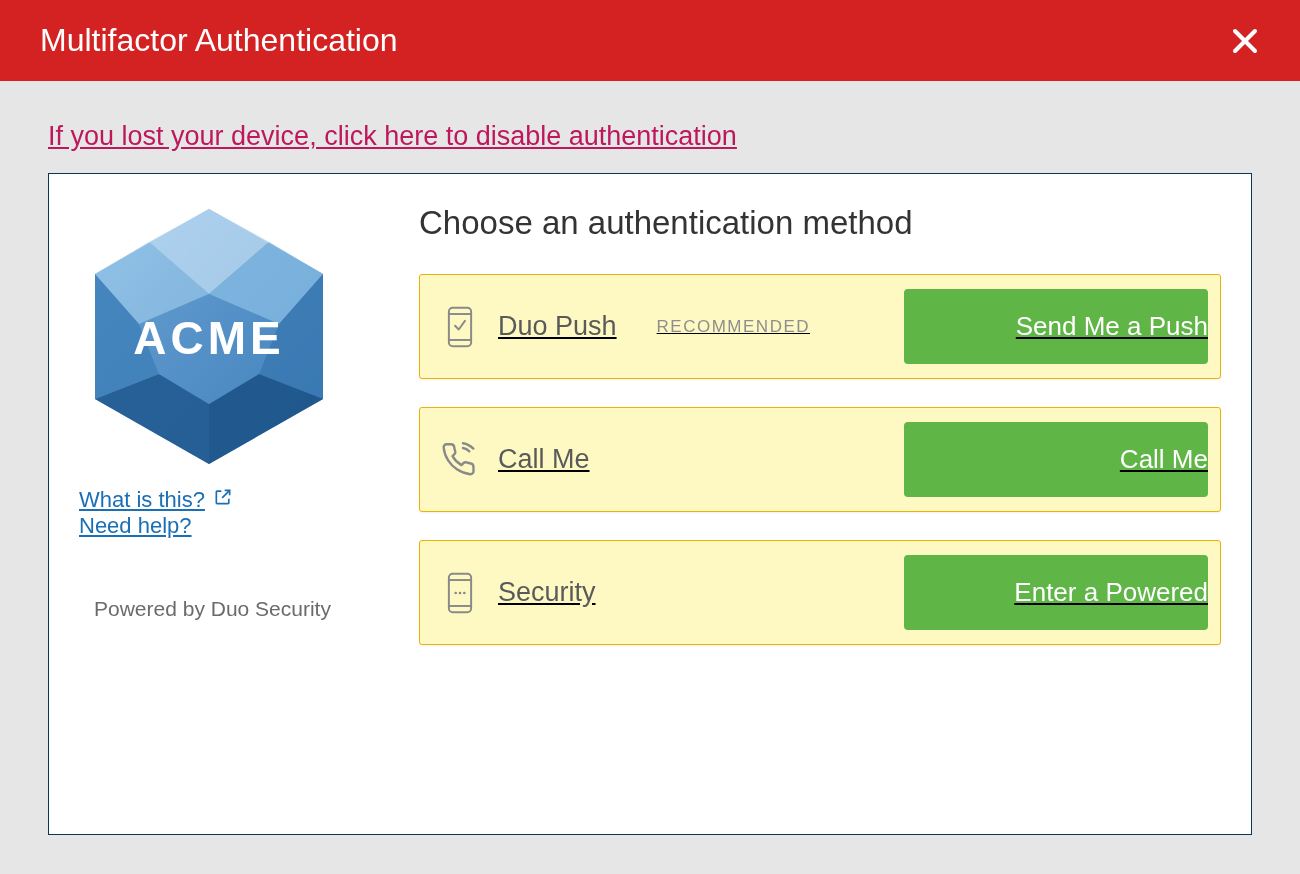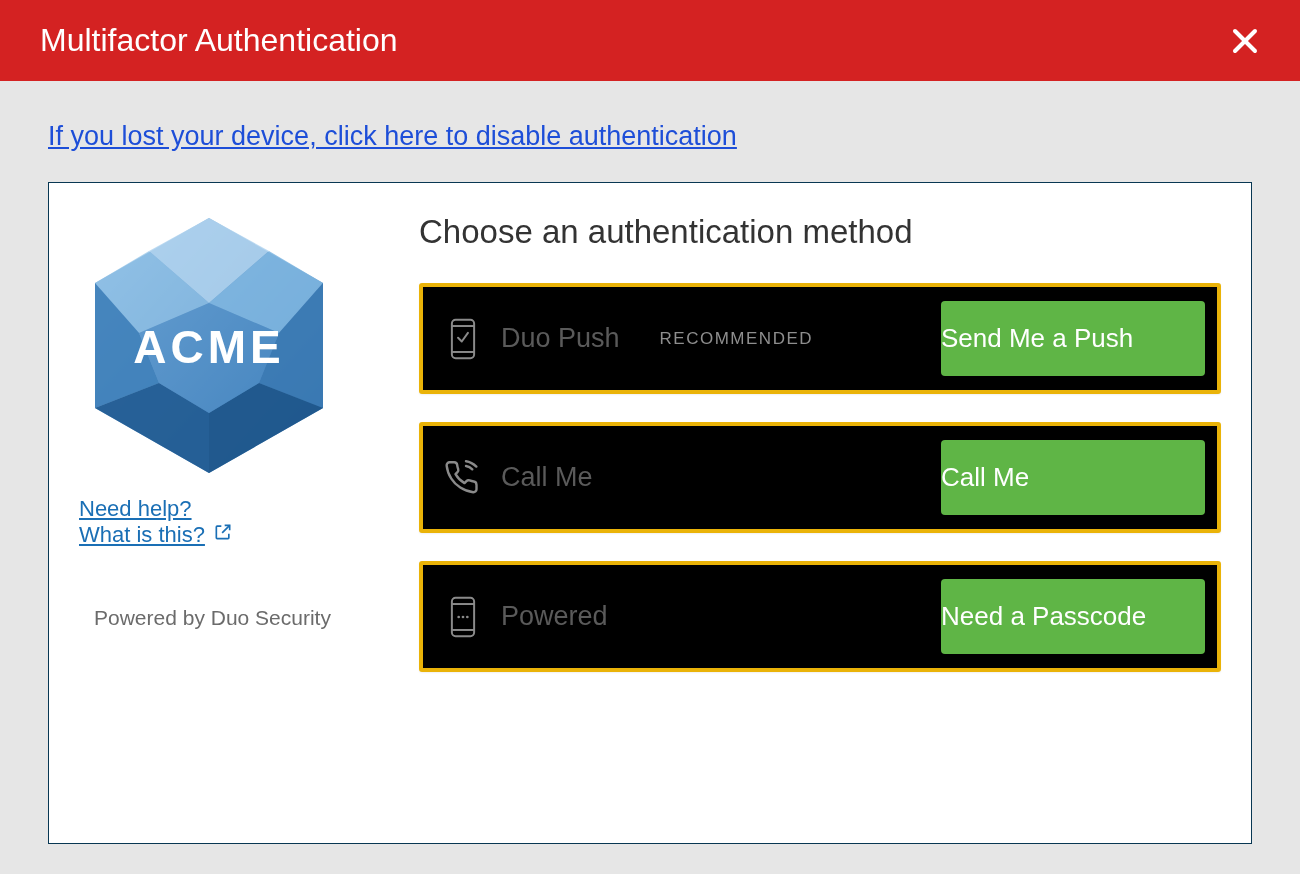--- a/index.html
+++ b/index.html
@@ -10,25 +10,25 @@
       color: #fff;
       display: flex;
       align-items: center;
       justify-content: space-between;
       padding: 22px 40px;
     }
     .modal-title { font-size: 32px; font-weight: 400; }
     .close-x { cursor: pointer; display: inline-flex; }
     .body { padding: 40px 48px 0 48px; }
     .lost-link {
-      color: #1d4ed8;
+      color: #be185d;
       font-size: 27px;
       text-decoration: underline;
       display: inline-block;
-      margin-bottom: 30px;
+      margin-bottom: 21px;
       cursor: pointer;
     }
     .duo-frame {
       border: 1px solid #083753;
       background: #fff;
       width: 100%;
       height: 662px;
       display: flex;
     }
     .duo-left {
@@ -43,48 +43,49 @@
       font-size: 22px;
       cursor: pointer;
       display: inline-flex;
       align-items: center;
       gap: 8px;
     }
     .powered { color: #6b6b6b; font-size: 21px; margin-top: 58px; margin-left: 15px; }
     .duo-right { flex: 1; padding: 30px 30px 0 30px; }
     .prompt { font-size: 33px; color: #333; margin-bottom: 32px; font-weight: 400;}
     .method-card {
-      background: #000000;
-      border: 4px solid #eab308;
+      background: #fef9c3;
+      border: 1px solid #eab308;
       box-shadow: 0 1px 2px rgba(0,0,0,.06);
       border-radius: 3px;
       display: flex;
       align-items: center;
       padding: 14px 12px 14px 22px;
       margin-bottom: 28px;
+      text-decoration: underline;
     }
     .method-icon { width: 36px; height: 40px; display: inline-flex; align-items: center; justify-content: center; margin-right: 20px; color: #808080;}
     .method-label { font-size: 27px; color: #5a5a5a; }
     .badge {
       font-size: 17px;
       color: #8e8e8e;
       letter-spacing: 1.5px;
       margin-left: 12px;
       padding-left: 28px;
     }
     .method-card .spacer { flex: 1; }
     .action-btn {
       background: #5fb546;
       color: #fff;
       border: none;
       border-radius: 4px;
       font-size: 26px;
       padding: 22px 0;
-      width: 264px;
-      text-align: left;
+      width: 304px;
+      text-align: right;
       cursor: pointer;
       font-family: inherit;
     }
   </style>
 </head>
 <body>
 
 <div class="modal">
   <div class="modal-header">
     <div class="modal-title">Multifactor Authentication</div>
@@ -118,33 +119,33 @@
             <polygon points="130,260 16,195 80,170 130,200" fill="#235d94" opacity=".95"></polygon>
             <polygon points="130,260 244,195 180,170 130,200" fill="#1f568b" opacity=".95"></polygon>
             <polygon points="60,120 80,170 130,200 180,170 200,120 130,90" fill="#4a8ac4" opacity=".6"></polygon>
             <text x="130" y="150" text-anchor="middle" font-family="Arial, sans-serif" font-weight="900" font-size="46" fill="#ffffff" letter-spacing="4">ACME</text>
           </svg>
         </div>
 
         <div class="help-links">
           <div>
             <a class="help-link">
-              <span>Need help?</span>
-            </a>
-          </div>
-          <div>
-            <a class="help-link">
               <span>What is this?</span>
               <span>
                 <svg width="20" height="20" viewBox="0 0 24 24" fill="none" stroke="#1a6fb5" stroke-width="2">
                   <path d="M14 4h6v6"></path>
                     <path d="M20 4l-9 9"></path>
                     <path d="M19 14v5a1 1 0 0 1-1 1H5a1 1 0 0 1-1-1V6a1 1 0 0 1 1-1h5"></path>
                 </svg>
               </span>
+            </a>
+          </div>
+          <div>
+            <a class="help-link">
+              <span>Need help?</span>
             </a>
           </div>
         </div>
 
         <div class="powered">Powered by Duo Security</div>
       </div>
 
       <div class="duo-right">
         <div class="prompt">Choose an authentication method</div>
 
@@ -180,20 +181,20 @@
           <span class="method-icon">
             <svg width="30" height="42" viewBox="0 0 24 34" fill="none" stroke="#8a8a8a" stroke-width="1.6">
               <rect x="3" y="1.5" width="18" height="31" rx="3"></rect>
               <line x1="3" y1="6.5" x2="21" y2="6.5"></line>
               <line x1="3" y1="27.5" x2="21" y2="27.5"></line>
               <circle cx="8.5" cy="17" r="1.1" fill="#8a8a8a" stroke="none"></circle>
               <circle cx="12" cy="17" r="1.1" fill="#8a8a8a" stroke="none"></circle>
               <circle cx="15.5" cy="17" r="1.1" fill="#8a8a8a" stroke="none"></circle>
             </svg>
           </span>
-          <span class="method-label">Powered</span>
+          <span class="method-label">Security</span>
           <span class="spacer"></span>
-          <button class="action-btn">Need a Passcode</button>
+          <button class="action-btn">Enter a Powered</button>
         </div>
       </div>
     </div>
   </div>
 </div>
 
 </body></html>

